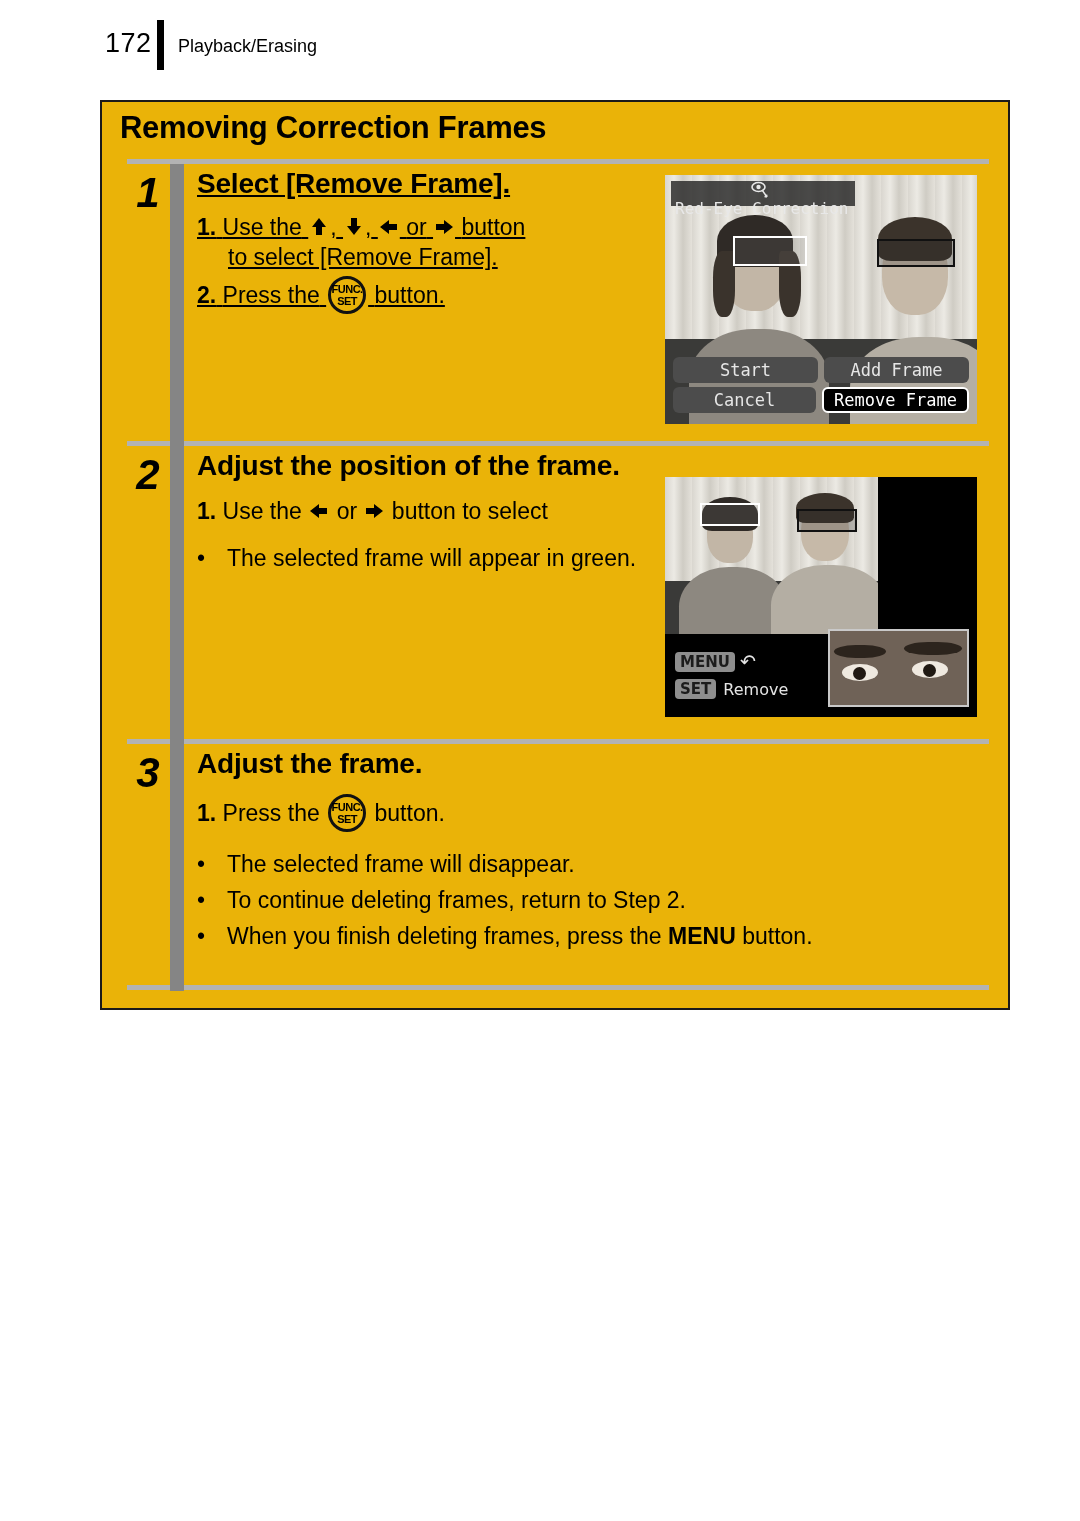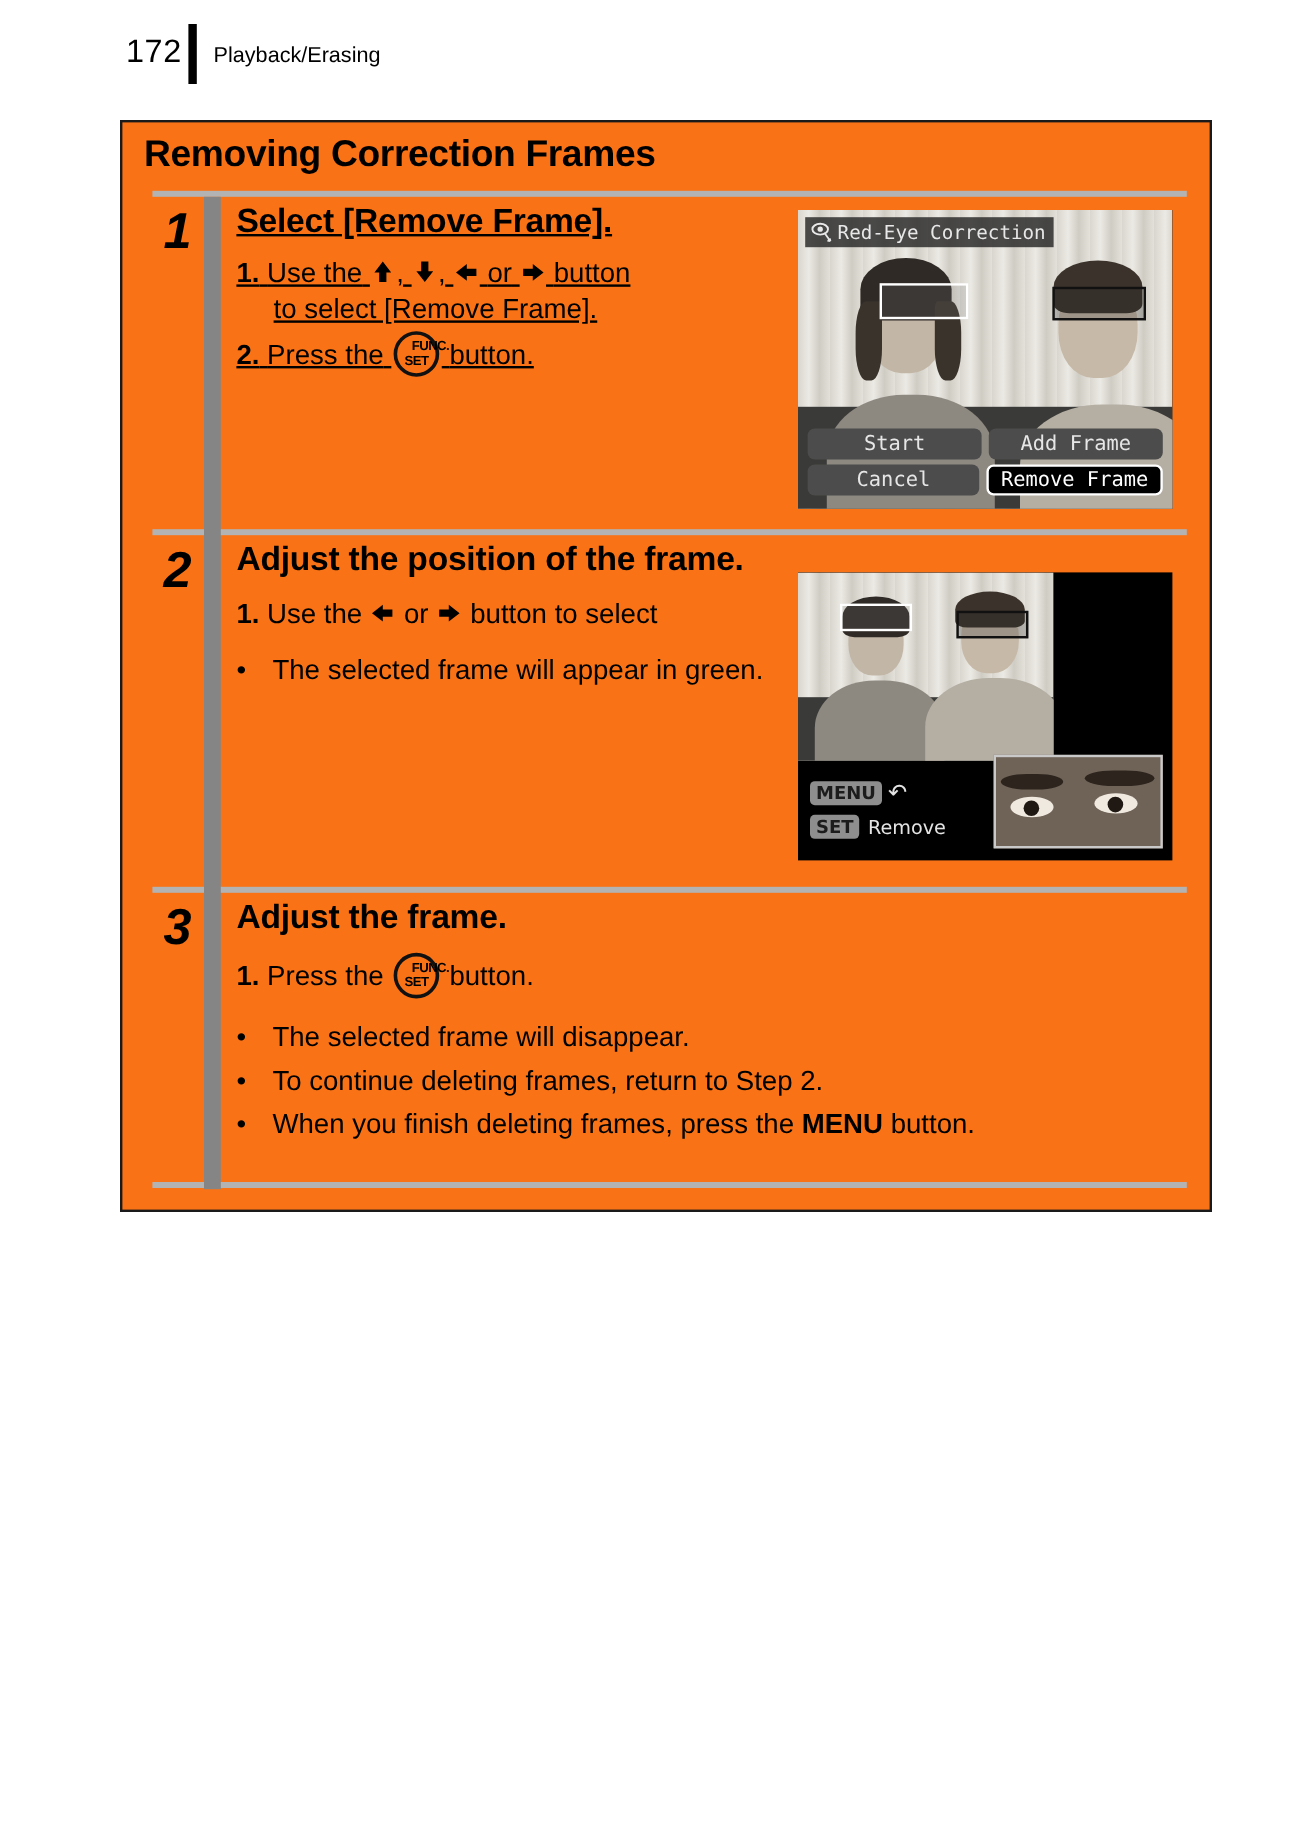--- a/index.html
+++ b/index.html
@@ -10,21 +10,21 @@
   }
   
   .page-header{position:absolute;left:100px;top:14px;width:900px;height:56px;}
   .page-number{position:absolute;left:5px;top:14px;font-size:27px;letter-spacing:0.5px;}
   .header-rule{position:absolute;left:57px;top:6px;width:7px;height:50px;background:#000;}
   .header-title{position:absolute;left:78px;top:22px;font-size:18px;}
 
   
   .content-box{
     position:absolute;left:100px;top:100px;width:910px;height:910px;
-    border:2px solid #1a1a1a;background:#f97316;box-sizing:border-box;
+    border:2px solid #1a1a1a;background:#eab308;box-sizing:border-box;
   }
   .section-title{
     position:absolute;left:18px;top:8px;font-size:31px;font-weight:bold;
     letter-spacing:-0.3px;
   }
 
   
   .step-spine{position:absolute;left:68px;top:62px;width:14px;height:827px;background:#858585;}
 
   
@@ -58,21 +58,21 @@
 
   
   .funcset{
     display:inline-block;width:38px;height:38px;border:3px solid #111;border-radius:50%;
     vertical-align:-11px;position:relative;box-sizing:border-box;margin:0 2px;
   }
   .funcset i{
     position:absolute;left:0;right:0;text-align:center;font-style:normal;
     font-weight:bold;font-family:"Liberation Sans",sans-serif;letter-spacing:-0.5px;
   }
-  .funcset i.t{top:3px;font-size:11px;margin-left:12px;}
+  .funcset i.t{top:3px;font-size:11px;}
   .funcset i.b{top:15px;font-size:11px;}
 
   
   .shot{position:absolute;background:#000;overflow:hidden;}
   .shot#shot1{left:665px;top:175px;width:312px;height:249px;}
   .shot#shot2{left:665px;top:477px;width:312px;height:240px;}
 
   .photo{position:absolute;overflow:hidden;}
   
   .curtain{
@@ -85,21 +85,21 @@
   .body{position:absolute;border-radius:46% 46% 0 0;}
   .head{position:absolute;border-radius:48% 48% 44% 44%;}
   .hair{position:absolute;border-radius:50% 50% 18% 18%;}
   .eyeframe{position:absolute;border:2px solid #fff;background:rgba(120,120,120,0.18);}
   .eyeframe.dark{border-color:#111;background:rgba(40,40,40,0.25);}
 
   
   .lcd-title{
     position:absolute;left:6px;top:6px;height:25px;background:rgba(38,38,38,0.82);
     color:#e8e8e8;font-family:"DejaVu Sans Mono", monospace;font-size:16px;
-    display:flex;align-items:center;padding:0 7px 0 4px;letter-spacing:0px;
+    display:flex;align-items:center;padding:0 7px 0 4px;letter-spacing:0px;flex-direction:column;
   }
   .redeye-icon{display:inline-block;width:20px;height:18px;margin-right:3px;position:relative;}
 
   
   .lcd-btns{position:absolute;left:8px;right:8px;bottom:7px;}
   .btn-row{display:flex;gap:6px;margin-bottom:4px;border-radius:12px;}
   .lcd-btn{
     flex:1;height:26px;border-radius:6px;background:#4c4c4c;color:#e6e6e6;
     font-family:"DejaVu Sans Mono", monospace;font-size:17px;
     display:flex;align-items:center;justify-content:center;box-sizing:border-box;

